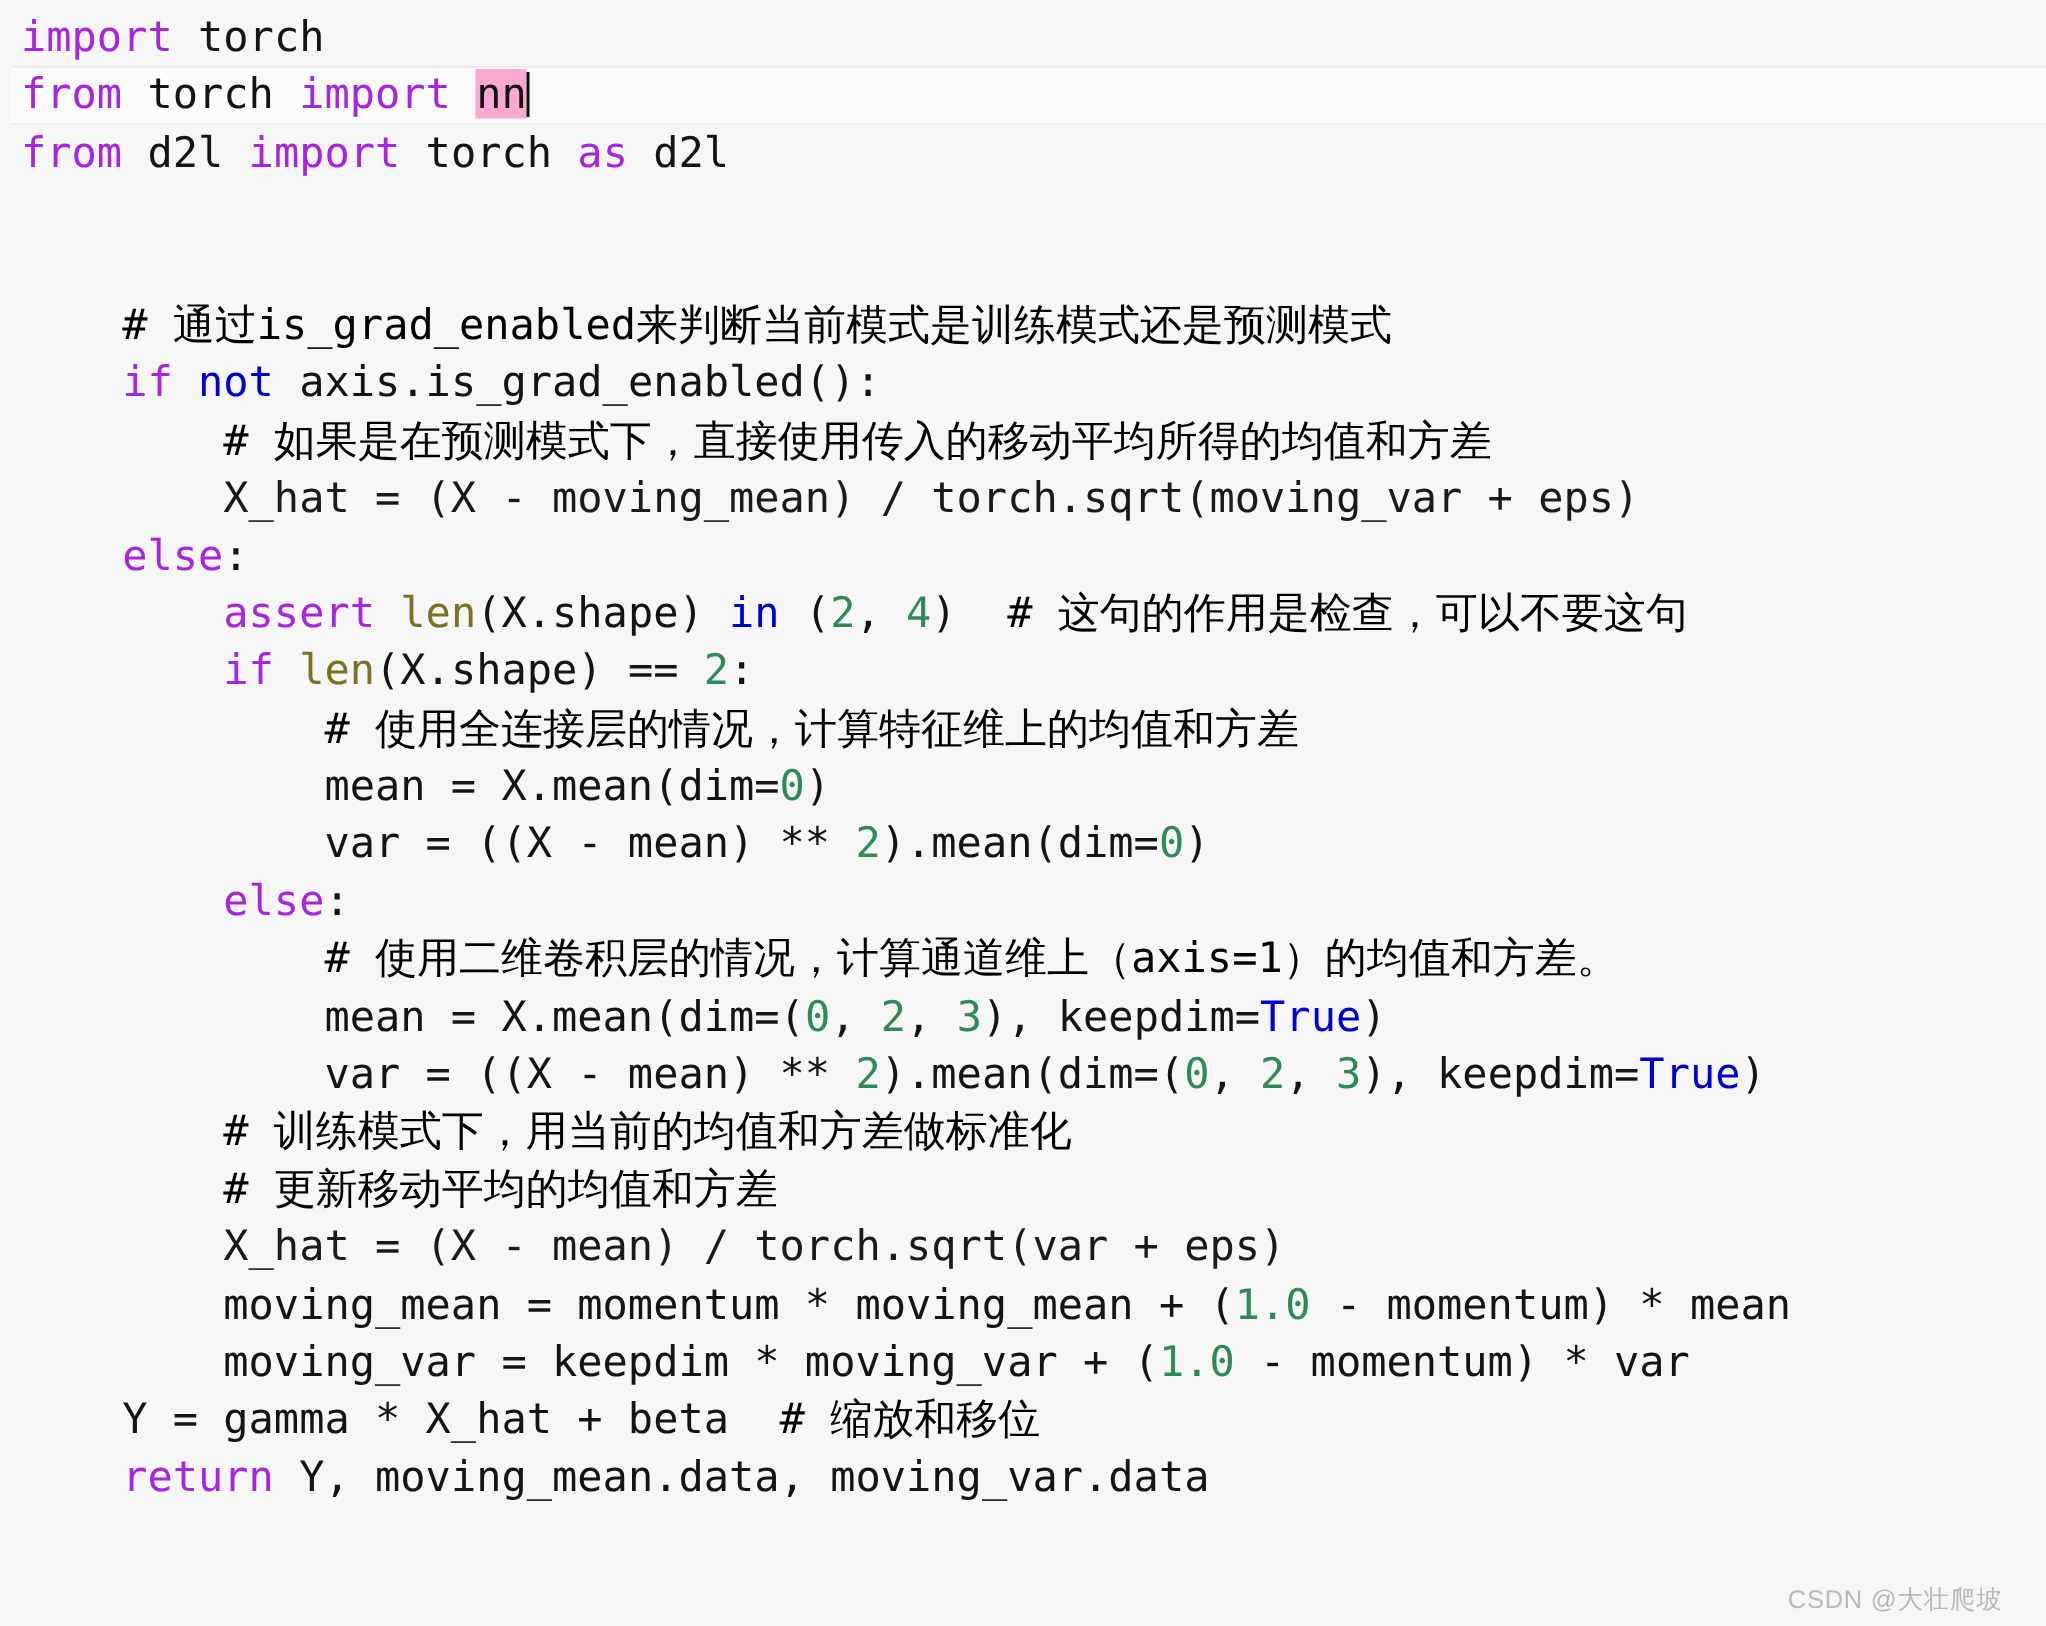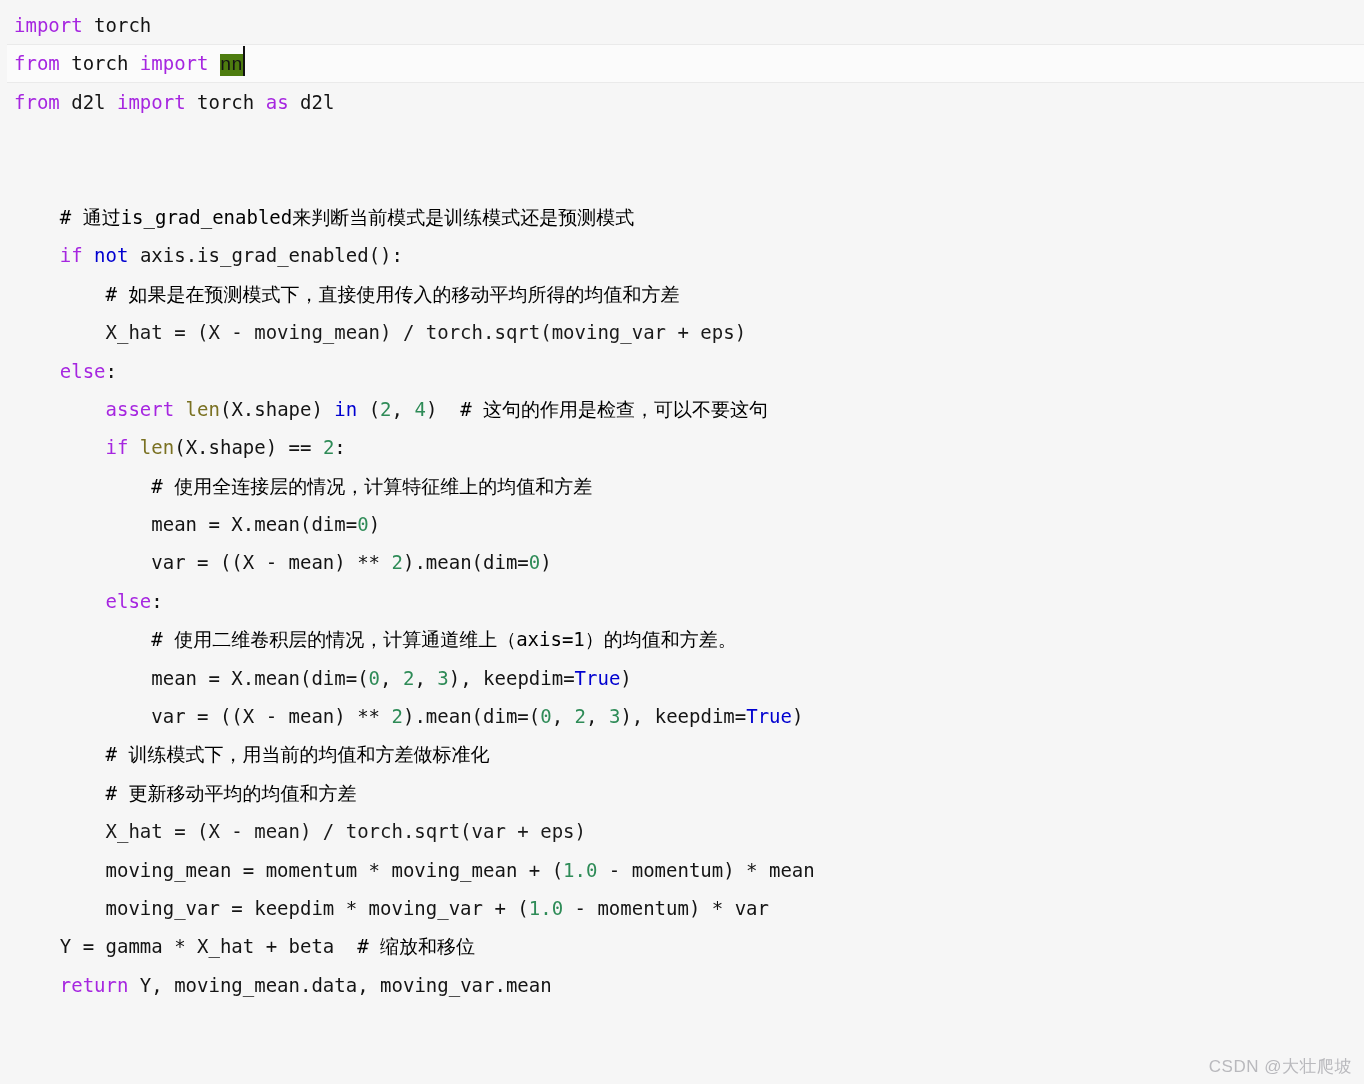--- a/index.html
+++ b/index.html
@@ -20,21 +20,21 @@
     height: 1084px;
     background: #f6f6f6;
     padding-top: 6px;
     box-sizing: border-box;
   }
 
   .code-line {
     position: relative;
     height: 38.4px;
     line-height: 38.4px;
-    font-size: 19px;
+    font-size: 28px;
     letter-spacing: 0px;
     white-space: pre;
     padding-left: 14px;
     color: #1a1a1a;
   }
 
   
   .code-line.current {
     background: #fbfbfb;
     box-shadow: inset 0 1px 0 #eaeaea, inset 0 -1px 0 #eaeaea;
@@ -45,37 +45,36 @@
   
   .kw      { color: #a626e0; }          
   .kw-blue { color: #0000d0; }          
   .fn      { color: #7a7122; }          
   .param   { color: #20228f; }          
   .num     { color: #2e8b57; }          
   .cmt     { color: #000000; }          
   .plain   { color: #141414; }
 
   .sel {
-    background: #4d7c0f;
-    font-family: Liberation Mono, monospace;
+    background: #f9a8d4;
   }
   .caret {
     display: inline-block;
     width: 2px;
     height: 30px;
     background: #111;
     vertical-align: -6px;
     margin-left: 0px;
   }
 
   .spacer { height: 38.4px; }
 
   #watermark {
     position: absolute;
-    right: 12px;
+    right: 29px;
     bottom: 6px;
     font-family: "Liberation Sans", sans-serif;
     font-size: 17px;
     color: #b9b9bd;
     letter-spacing: 0.5px;
   }
 </style>
 </head>
 <body>
 
@@ -124,16 +123,16 @@
   <div class="code-line cmt">        # 更新移动平均的均值和方差</div>
 
   <div class="code-line">        X_hat = (X - mean) / torch.sqrt(var + eps)</div>
 
   <div class="code-line"><span class="plain">        moving_mean = momentum * moving_mean + (</span><span class="num">1.0</span><span class="plain"> - momentum) * mean</span></div>
 
   <div class="code-line"><span class="plain">        moving_var = keepdim * moving_var + (</span><span class="num">1.0</span><span class="plain"> - momentum) * var</span></div>
 
   <div class="code-line"><span class="plain">    Y = gamma * X_hat + beta</span><span class="cmt">  # 缩放和移位</span></div>
 
-  <div class="code-line"><span class="plain">    </span><span class="kw">return</span><span class="plain"> Y, moving_mean.data, moving_var.mean</span></div>
+  <div class="code-line"><span class="plain">    </span><span class="kw">return</span><span class="plain"> Y, moving_mean.data, moving_var.data</span></div>
 
   <div id="watermark">CSDN @大壮爬坡</div>
 </div>
 
 </body></html>

